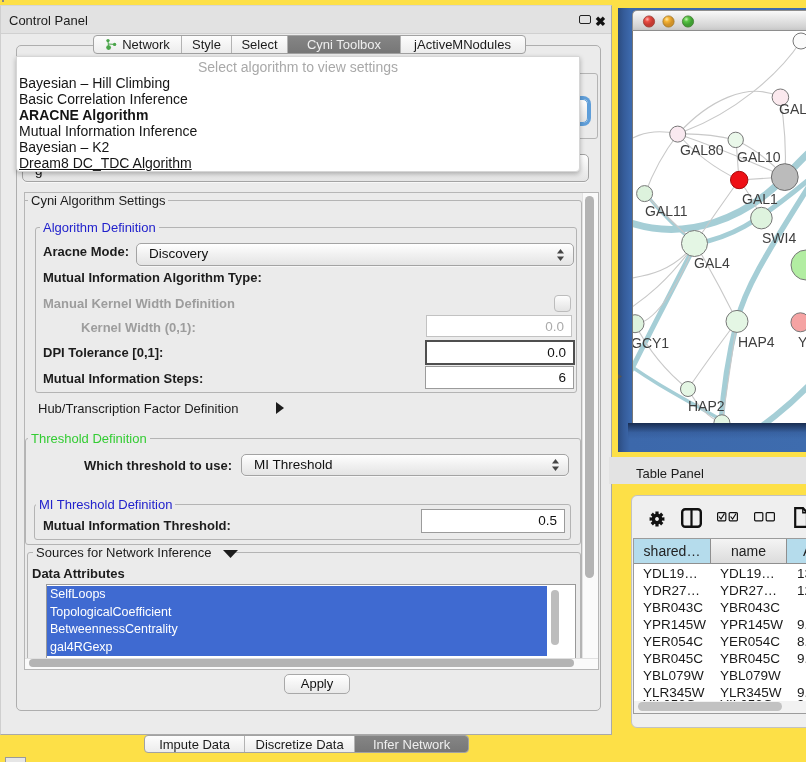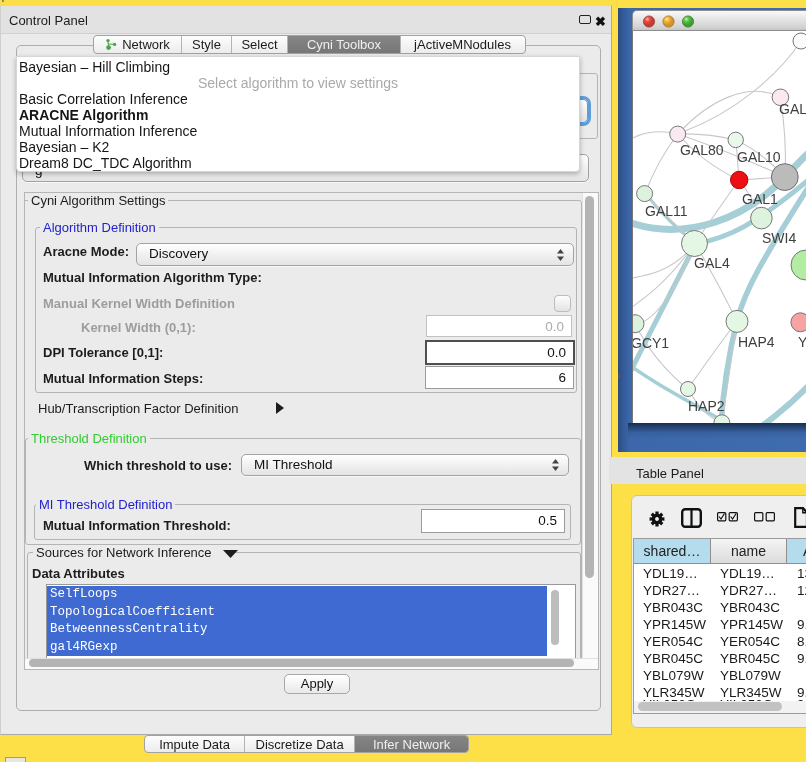--- a/index.html
+++ b/index.html
@@ -120,48 +120,48 @@
         </div>
 
       <div class="gbox" style="left:2px;top:359px;width:552px;height:248px;"></div>
       <div class="gtitle" style="left:8px;top:352px;color:#1c1c1c;">Sources for Network Inference&nbsp;&nbsp;&nbsp;&nbsp;</div>
       <svg class="abs" style="left:198px;top:357px;" width="15" height="8" viewBox="0 0 15 8">
           <path d="M0 0 L15 0 L7.5 8 Z" fill="#1c1c1c"></path>
         </svg>
       <div class="abs lbl b" style="left:7px;top:373px;">Data Attributes</div>
 
       <div class="abs" style="left:21px;top:391px;width:528px;height:75px;background:#fff;border:1px solid #999;">
-        <div class="abs" style="left:0;top:1px;width:500px;height:70px;background:#3f6ad1;color:#fff;font-size:12.5px;line-height:17.5px;padding-left:3px;box-sizing:border-box;font-family:Liberation Mono, monospace;">SelfLoops<br>TopologicalCoefficient<br>BetweennessCentrality<br>gal4RGexp</div>
+        <div class="abs" style="left:0;top:1px;width:500px;height:70px;background:#3f6ad1;color:#fff;font-size:12.5px;line-height:17.5px;padding-left:3px;box-sizing:border-box;">SelfLoops<br>TopologicalCoefficient<br>BetweennessCentrality<br>gal4RGexp</div>
         <div class="thumb" style="left:504px;top:5px;width:8px;height:55px;background:#bdbdbd;"></div>
       </div>
     </div>
 
     <div class="abs" style="left:0;top:465px;width:573px;height:13px;background:#fafafa;border-top:1px solid #e0e0e0;"></div>
     <div class="thumb" style="left:4px;top:466px;width:545px;height:8px;"></div>
 
     <div class="abs" style="left:557px;top:0;width:16px;height:465px;background:#fafafa;border-left:1px solid #e2e2e2;"></div>
     <div class="thumb" style="left:560px;top:3px;width:9px;height:382px;"></div>
   </div>
 
   <div class="abs" style="left:284px;top:674px;width:64px;height:18px;border:1px solid #a8a8a8;border-radius:5px;background:linear-gradient(#ffffff,#e9e9e9);text-align:center;font-size:13px;color:#111;line-height:18px;">Apply</div>
 
   <div class="seg" style="left:144px;top:735px;width:323px;height:16px;">
     <div class="s" style="width:100px;">Impute Data</div>
     <div class="s" style="width:110px;">Discretize Data</div>
     <div class="s sel" style="width:114px;">Infer Network</div>
   </div>
 
   <div class="abs" style="z-index:30;left:16px;top:56px;width:564px;height:116px;background:#fff;border:1px solid #d6d6d6;border-radius:0 0 4px 4px;box-shadow:0 2px 5px rgba(0,0,0,.28);font-size:14px;line-height:16px;padding-top:2px;box-sizing:border-box;">
+    <div style="text-align:center;color:#a9a9a9;">Select algorithm to view settings</div>
     <div style="padding-left:2px;color:#151515;">Bayesian – Hill Climbing</div>
-    <div style="text-align:center;color:#a9a9a9;">Select algorithm to view settings</div>
     <div style="padding-left:2px;color:#151515;">Basic Correlation Inference</div>
     <div style="padding-left:2px;color:#151515;font-weight:bold;">ARACNE Algorithm</div>
     <div style="padding-left:2px;color:#151515;">Mutual Information Inference</div>
     <div style="padding-left:2px;color:#151515;">Bayesian – K2</div>
-    <div style="padding-left:2px;color:#151515;">Dream8 DC_TDC Algorithm</div>
+    <div style="padding-left:2px;color:#151515;text-decoration:underline;">Dream8 DC_TDC Algorithm</div>
   </div>
 
   <div class="abs" style="left:5px;top:757px;width:19px;height:10px;border:1px solid #9a9a9a;background:#e6e6e6;"></div>
 
   <div class="abs" style="left:618px;top:8px;width:188px;height:444px;background:linear-gradient(90deg,#2c4c80 0,#355c9a 6px,#3c68ab 12px,#3e6cae 100%);"></div>
 
   <div class="abs" style="left:628px;top:423px;width:178px;height:16px;background:linear-gradient(rgba(16,30,58,.8),rgba(40,70,125,.25) 60%,rgba(60,104,171,0));"></div>
 
   <div class="abs" style="left:632px;top:10px;width:174px;height:413px;">
     <div class="abs" style="left:0;top:0;width:174px;height:21px;background:linear-gradient(#f9f9f9,#d2d2d2 85%,#c6c6c6);border:1px solid #8e8e8e;border-right:none;border-radius:5px 0 0 0;box-sizing:border-box;"></div>

